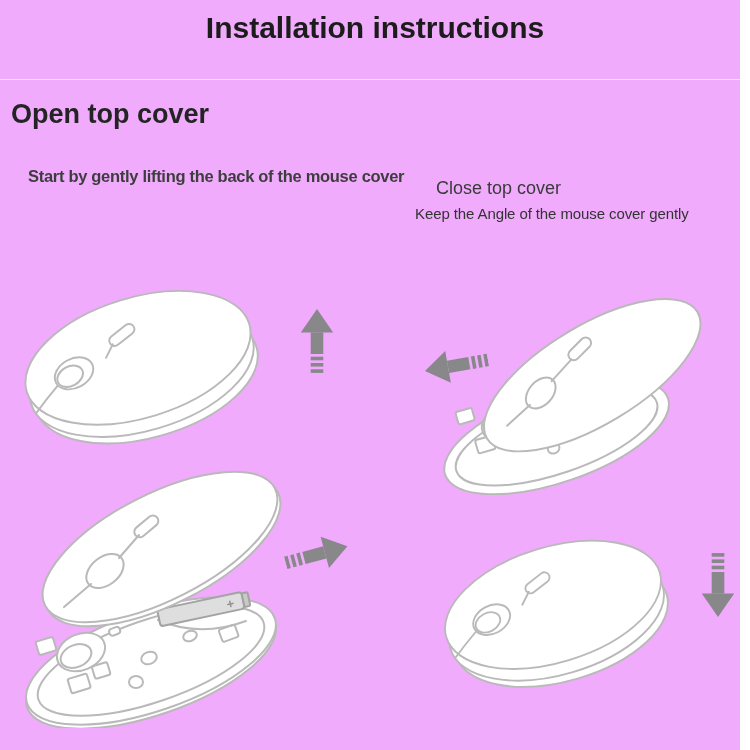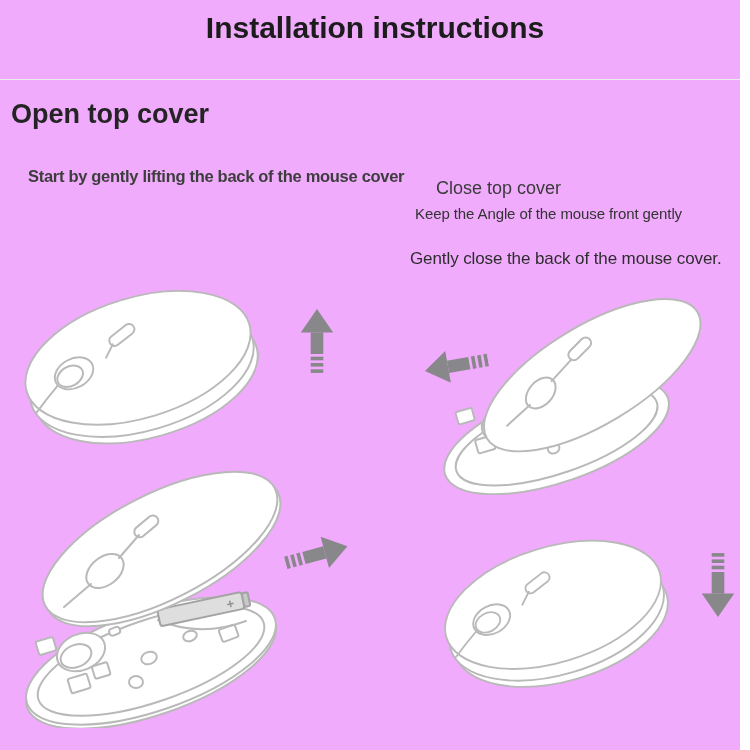--- a/index.html
+++ b/index.html
@@ -73,23 +73,22 @@
   <h1 class="title">Installation instructions</h1>
   <div class="divider"></div>
 
   <h2 class="open-heading">Open top cover</h2>
   <div class="open-body">
     <div>Start by gently lifting the back of the mouse cover</div>
   </div>
 
   <h3 class="close-heading">Close top cover</h3>
   <div class="close-body">
-    <div>Keep the Angle of the mouse front gently</div>
+    <div>Keep the Angle of the mouse cover gently</div>
   </div>
-  <div class="close-emphasis">Gently close the back of the mouse cover.</div>
 
   <figure class="fig-1">
     <svg width="252" height="165" viewBox="0 0 260 170">
       <use href="#closed-mouse"></use>
     </svg>
   </figure>
   <svg class="arrow arrow-up" viewBox="0 0 40 72">
     <use href="#arrow-glyph"></use>
   </svg>
 

